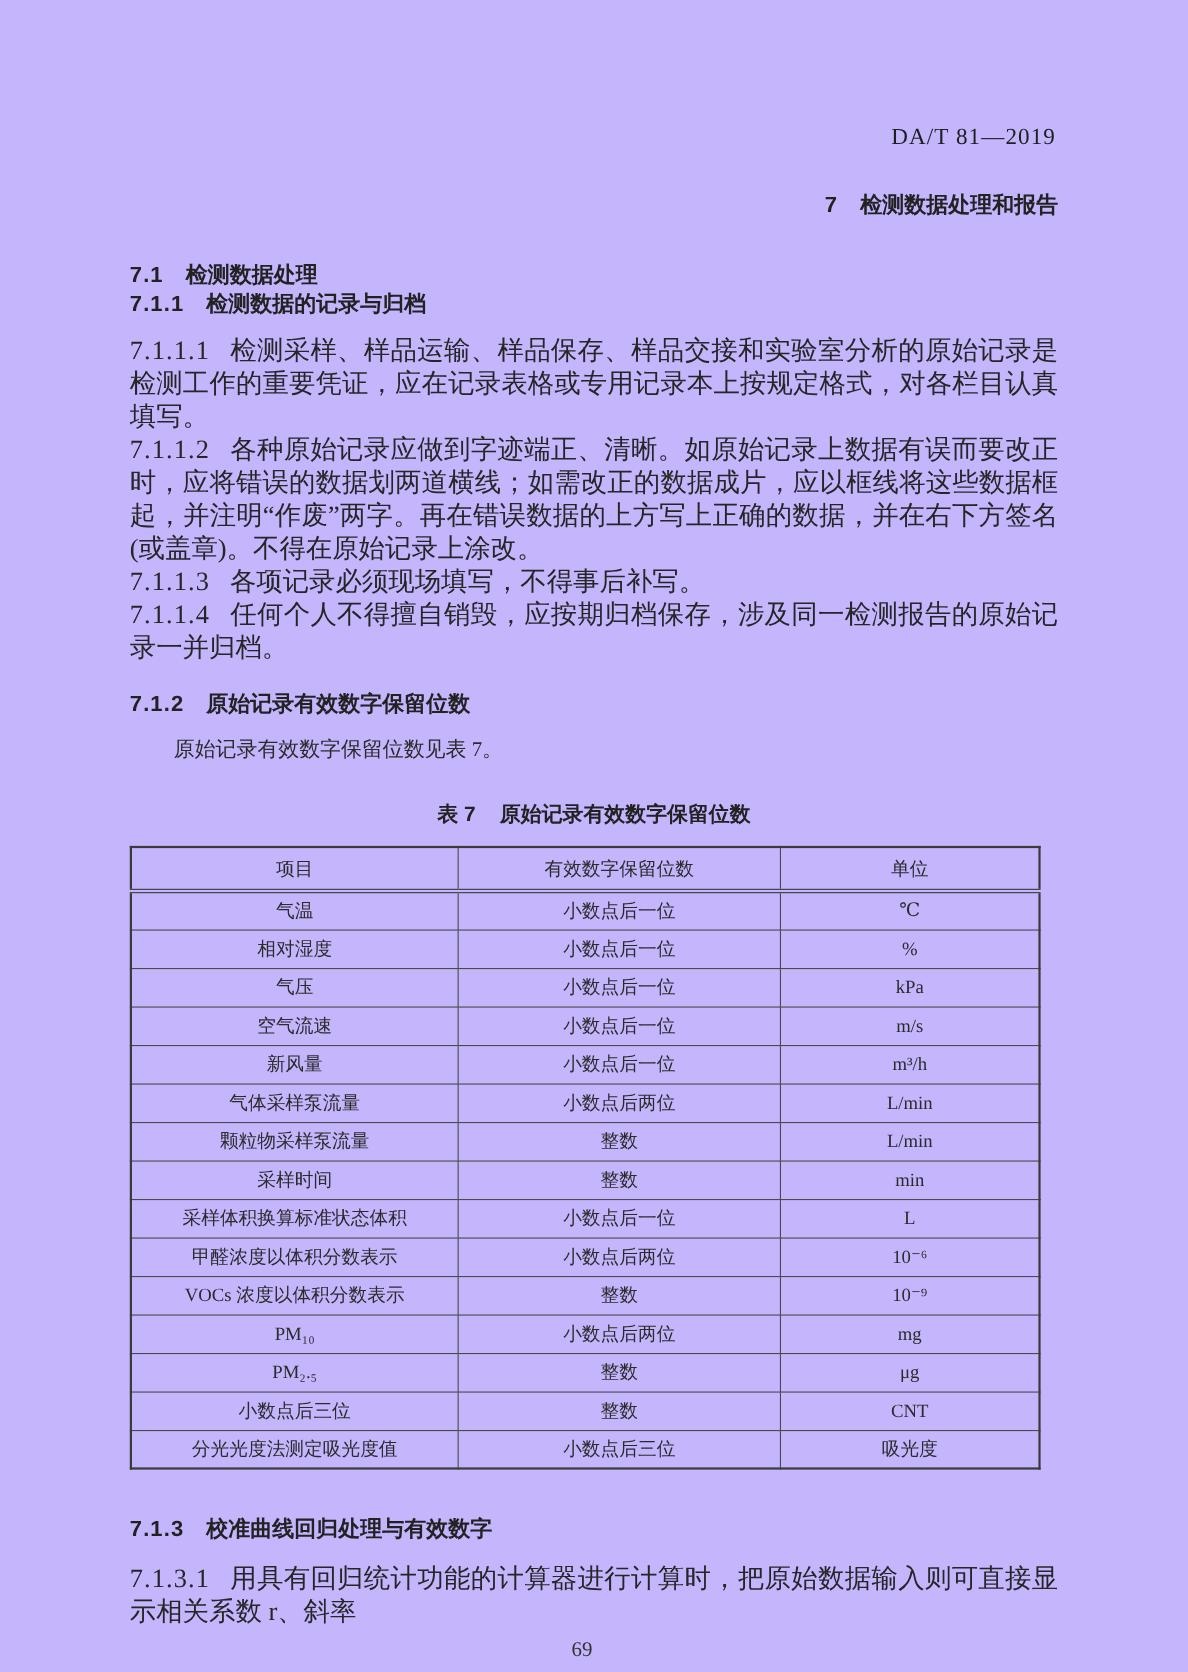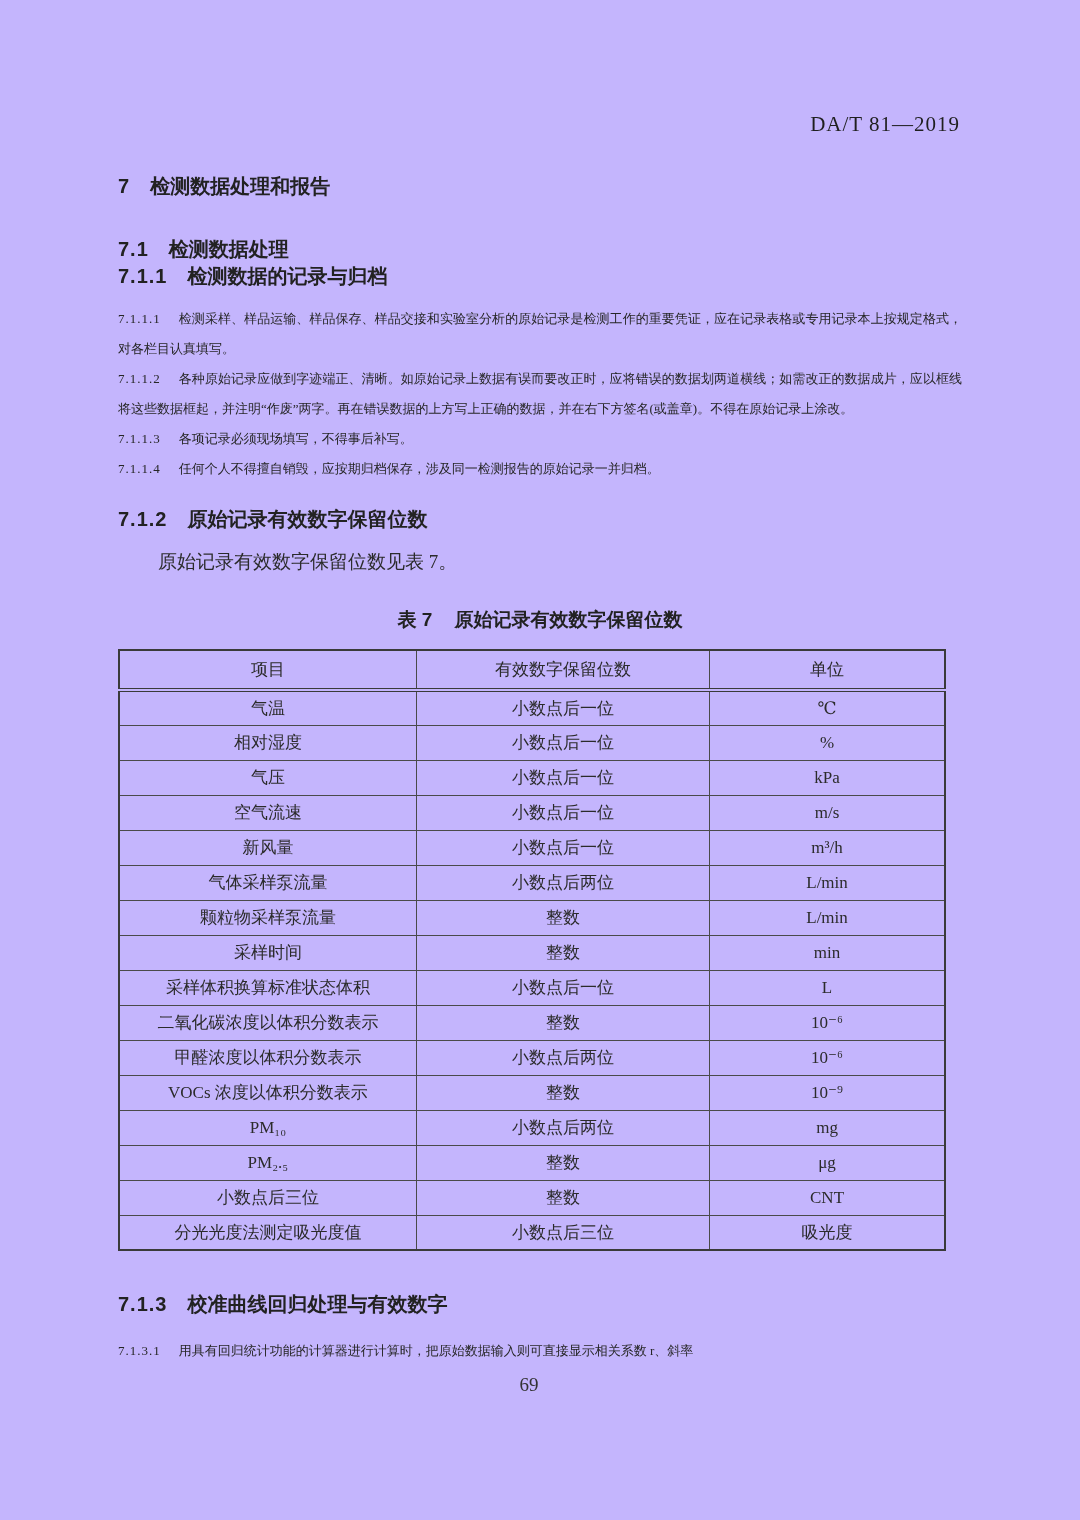--- a/index.html
+++ b/index.html
@@ -28,27 +28,27 @@
     margin-bottom: 36px;
     padding-right: 2px;
   }
   .heading {
     font-family: "Liberation Sans", "DejaVu Sans", sans-serif;
     font-weight: bold;
     font-size: 20px;
     color: #222;
   }
   .heading .num { margin-right: 20px; letter-spacing: 1px; }
-  .h-s7   { margin-bottom: 36px; }
+  .h-s7   { margin-bottom: 36px; text-align: right; }
   .h-s71  { }
   .h-s711 { margin-bottom: 14px; }
   .h-s712 { margin-top: 22px; margin-bottom: 14px; }
   .h-s713 { margin-top: 40px; margin-bottom: 18px; }
   .para {
-    font-size: 13px;
+    font-size: 24px;
     line-height: 30px;
     text-align: justify;
     color: #262626;
   }
   .para .num {
     font-family: "Liberation Serif", "DejaVu Serif", serif;
     letter-spacing: 1px;
     margin-right: 18px;
   }
   .intro {
@@ -193,25 +193,20 @@
             <td>采样时间</td>
             <td>整数</td>
             <td>min</td>
           </tr>
           <tr>
             <td>采样体积换算标准状态体积</td>
             <td>小数点后一位</td>
             <td>L</td>
           </tr>
           <tr>
-            <td>二氧化碳浓度以体积分数表示</td>
-            <td>整数</td>
-            <td>10⁻⁶</td>
-          </tr>
-          <tr>
             <td>甲醛浓度以体积分数表示</td>
             <td>小数点后两位</td>
             <td>10⁻⁶</td>
           </tr>
           <tr>
             <td>VOCs 浓度以体积分数表示</td>
             <td>整数</td>
             <td>10⁻⁹</td>
           </tr>
           <tr>

